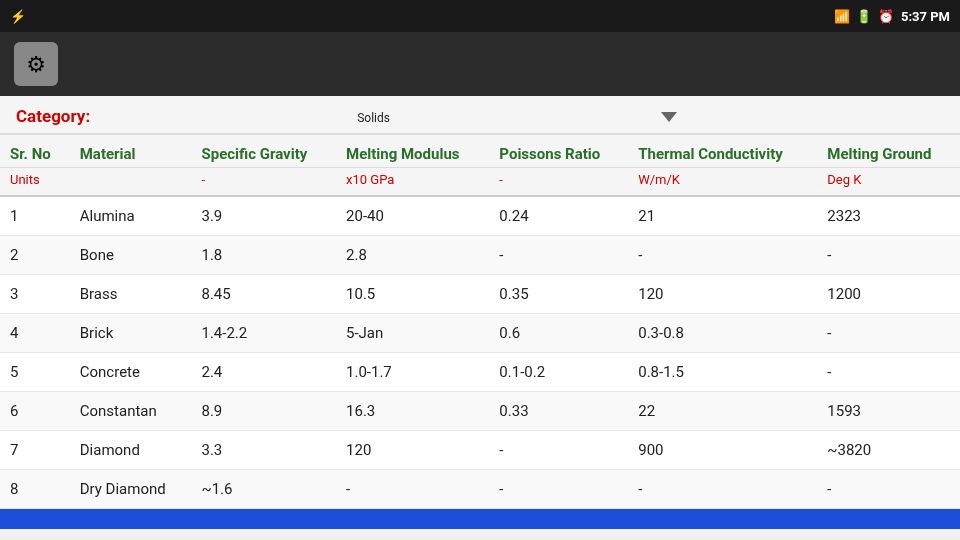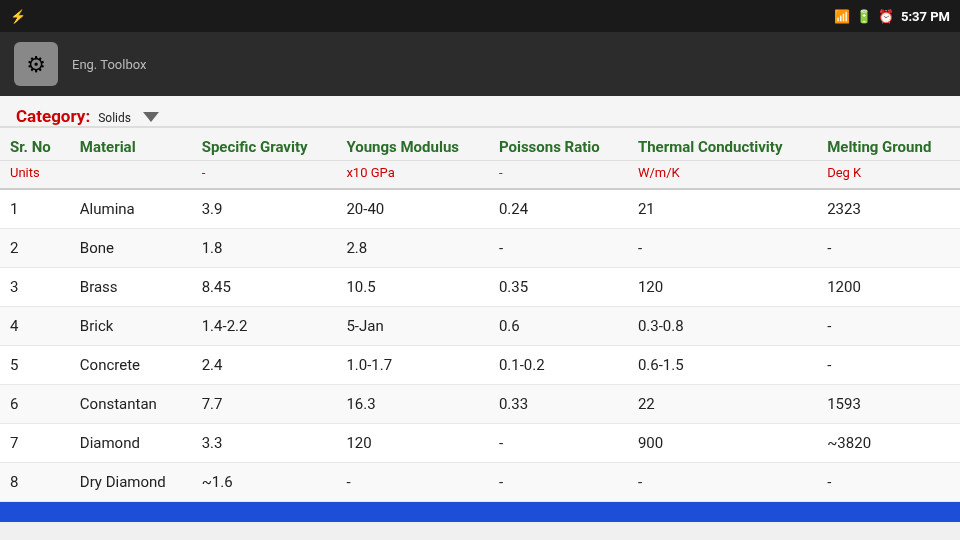--- a/index.html
+++ b/index.html
@@ -44,25 +44,26 @@
       justify-content: center;
       font-size: 22px;
     }
     #app-title-block { display: flex; flex-direction: column; }
     #app-title { color: white; font-size: 22px; font-weight: 400; }
     #app-subtitle { color: #bbb; font-size: 13px; }
 
     
     #category-row {
       background: #f5f5f5;
-      padding: 10px 16px 0 16px;
+      padding: 10px 16px 7px 16px;
       display: flex;
       align-items: baseline;
       gap: 8px;
       border-bottom: 2px solid #ddd;
+      justify-content: space-between;
     }
     #category-label { color: #cc0000; font-size: 17px; font-weight: bold; }
     #category-value { color: #222; font-size: 12px; }
     #dropdown-arrow {
       width: 0; height: 0;
       border-left: 8px solid transparent;
       border-right: 8px solid transparent;
       border-top: 10px solid #666;
       margin-left: 4px;
       margin-bottom: 2px;
@@ -124,39 +125,38 @@
     <span>📶</span>
     <span>🔋</span>
     <span>⏰</span>
     <span>5:37 PM</span>
   </div>
 </div>
 
 <div id="app-header">
   <div id="app-icon">⚙</div>
   <div id="app-title-block">
-    <span id="app-subtitle">Eng. Toolbox</span>
   </div>
 </div>
 
 <div id="category-row">
   <span id="category-label">Category:</span>
   <span id="category-value">Solids</span>
   <div id="dropdown-arrow"></div>
   <div id="category-row-spacer"></div>
 </div>
 
 <div id="table-wrapper">
   <table>
     <thead>
       <tr>
         <th>Sr. No</th>
         <th>Material</th>
         <th>Specific Gravity</th>
-        <th>Youngs Modulus</th>
+        <th>Melting Modulus</th>
         <th>Poissons Ratio</th>
         <th>Thermal Conductivity</th>
         <th>Melting Ground</th>
       </tr>
       <tr class="units-row">
         <th>Units</th>
         <th></th>
         <th>-</th>
         <th>x10 GPa</th>
         <th>-</th>
@@ -200,27 +200,27 @@
           <td>0.6</td>
           <td>0.3-0.8</td>
           <td>-</td>
         </tr>
         <tr>
           <td>5</td>
           <td>Concrete</td>
           <td>2.4</td>
           <td>1.0-1.7</td>
           <td>0.1-0.2</td>
-          <td>0.6-1.5</td>
+          <td>0.8-1.5</td>
           <td>-</td>
         </tr>
         <tr>
           <td>6</td>
           <td>Constantan</td>
-          <td>7.7</td>
+          <td>8.9</td>
           <td>16.3</td>
           <td>0.33</td>
           <td>22</td>
           <td>1593</td>
         </tr>
         <tr>
           <td>7</td>
           <td>Diamond</td>
           <td>3.3</td>
           <td>120</td>

